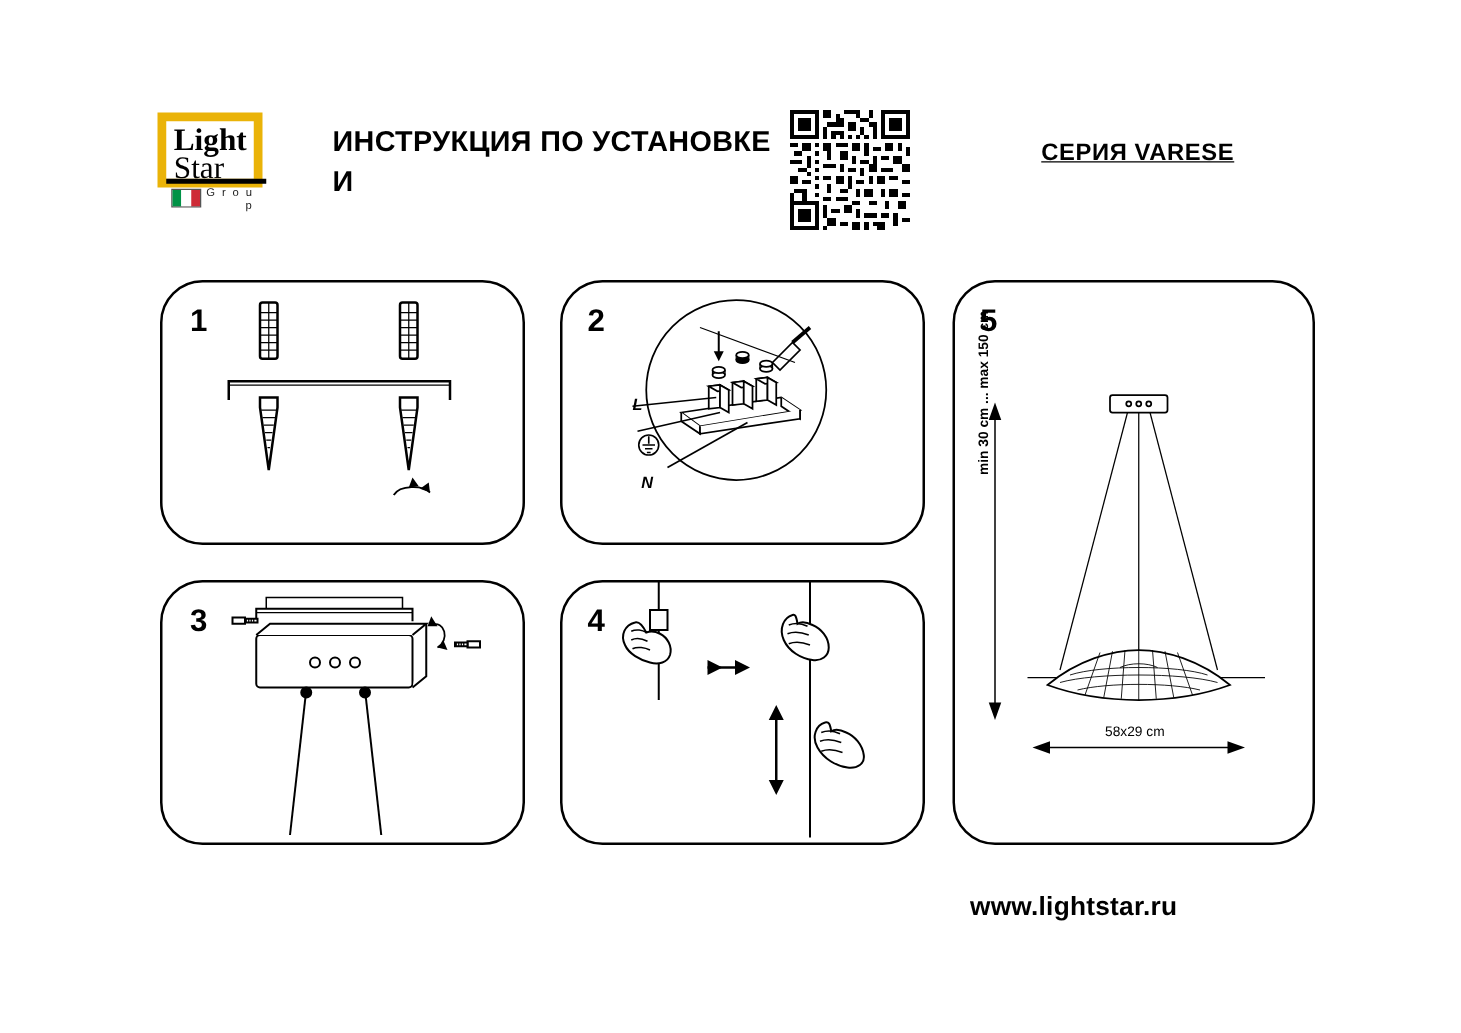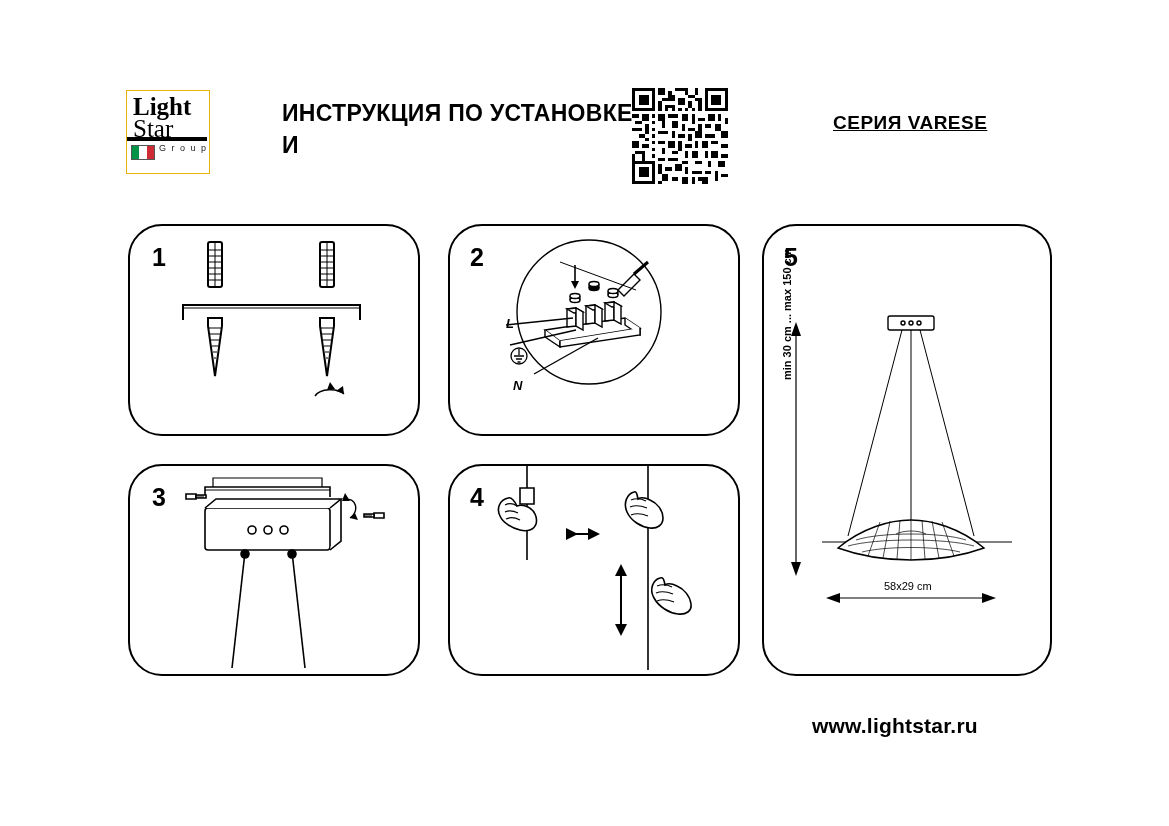--- a/index.html
+++ b/index.html
@@ -25,22 +25,22 @@
   
   .header {
     position: absolute;
     left: 0; top: 75px;
     width: 1169px;
     height: 110px;
   }
   .logo-box {
     position: absolute;
     left: 126px; top: 15px;
-    width: 84px; height: 84px;
-    border: 1px solid #eab308;
+    width: 84px; height: 60px;
+    border: 7px solid #eab308;
     box-sizing: border-box;
     background: #fff;
   }
   .logo-light {
     position: absolute;
     left: 6px; top: 4px;
     font-family: "Liberation Serif", serif;
     font-size: 25px;
     font-weight: bold;
     letter-spacing: 0px;
@@ -83,21 +83,20 @@
   }
 
   .title-main {
     position: absolute;
     left: 266px; top: 22px;
     width: 360px;
     font-size: 23px;
     font-weight: bold;
     line-height: 32px;
     letter-spacing: 0.3px;
-    margin-left: 16px;
   }
 
   .qr {
     position: absolute;
     left: 632px; top: 13px;
     width: 96px; height: 96px;
   }
 
   .series-block {
     position: absolute;
@@ -140,21 +139,21 @@
   .num5 { left: 784px; top: 245px; }
 
   .art {
     position: absolute;
     left: 0; top: 0;
   }
 
   
   .footer-url {
     position: absolute;
-    left: 812px; top: 714px;
+    left: 776px; top: 714px;
     font-size: 21px;
     font-weight: bold;
     letter-spacing: 0.2px;
     text-align: center;
   }
   .dim-v {
     position: absolute;
     left: 781px; top: 380px;
     font-size: 11px;
     font-weight: bold;

